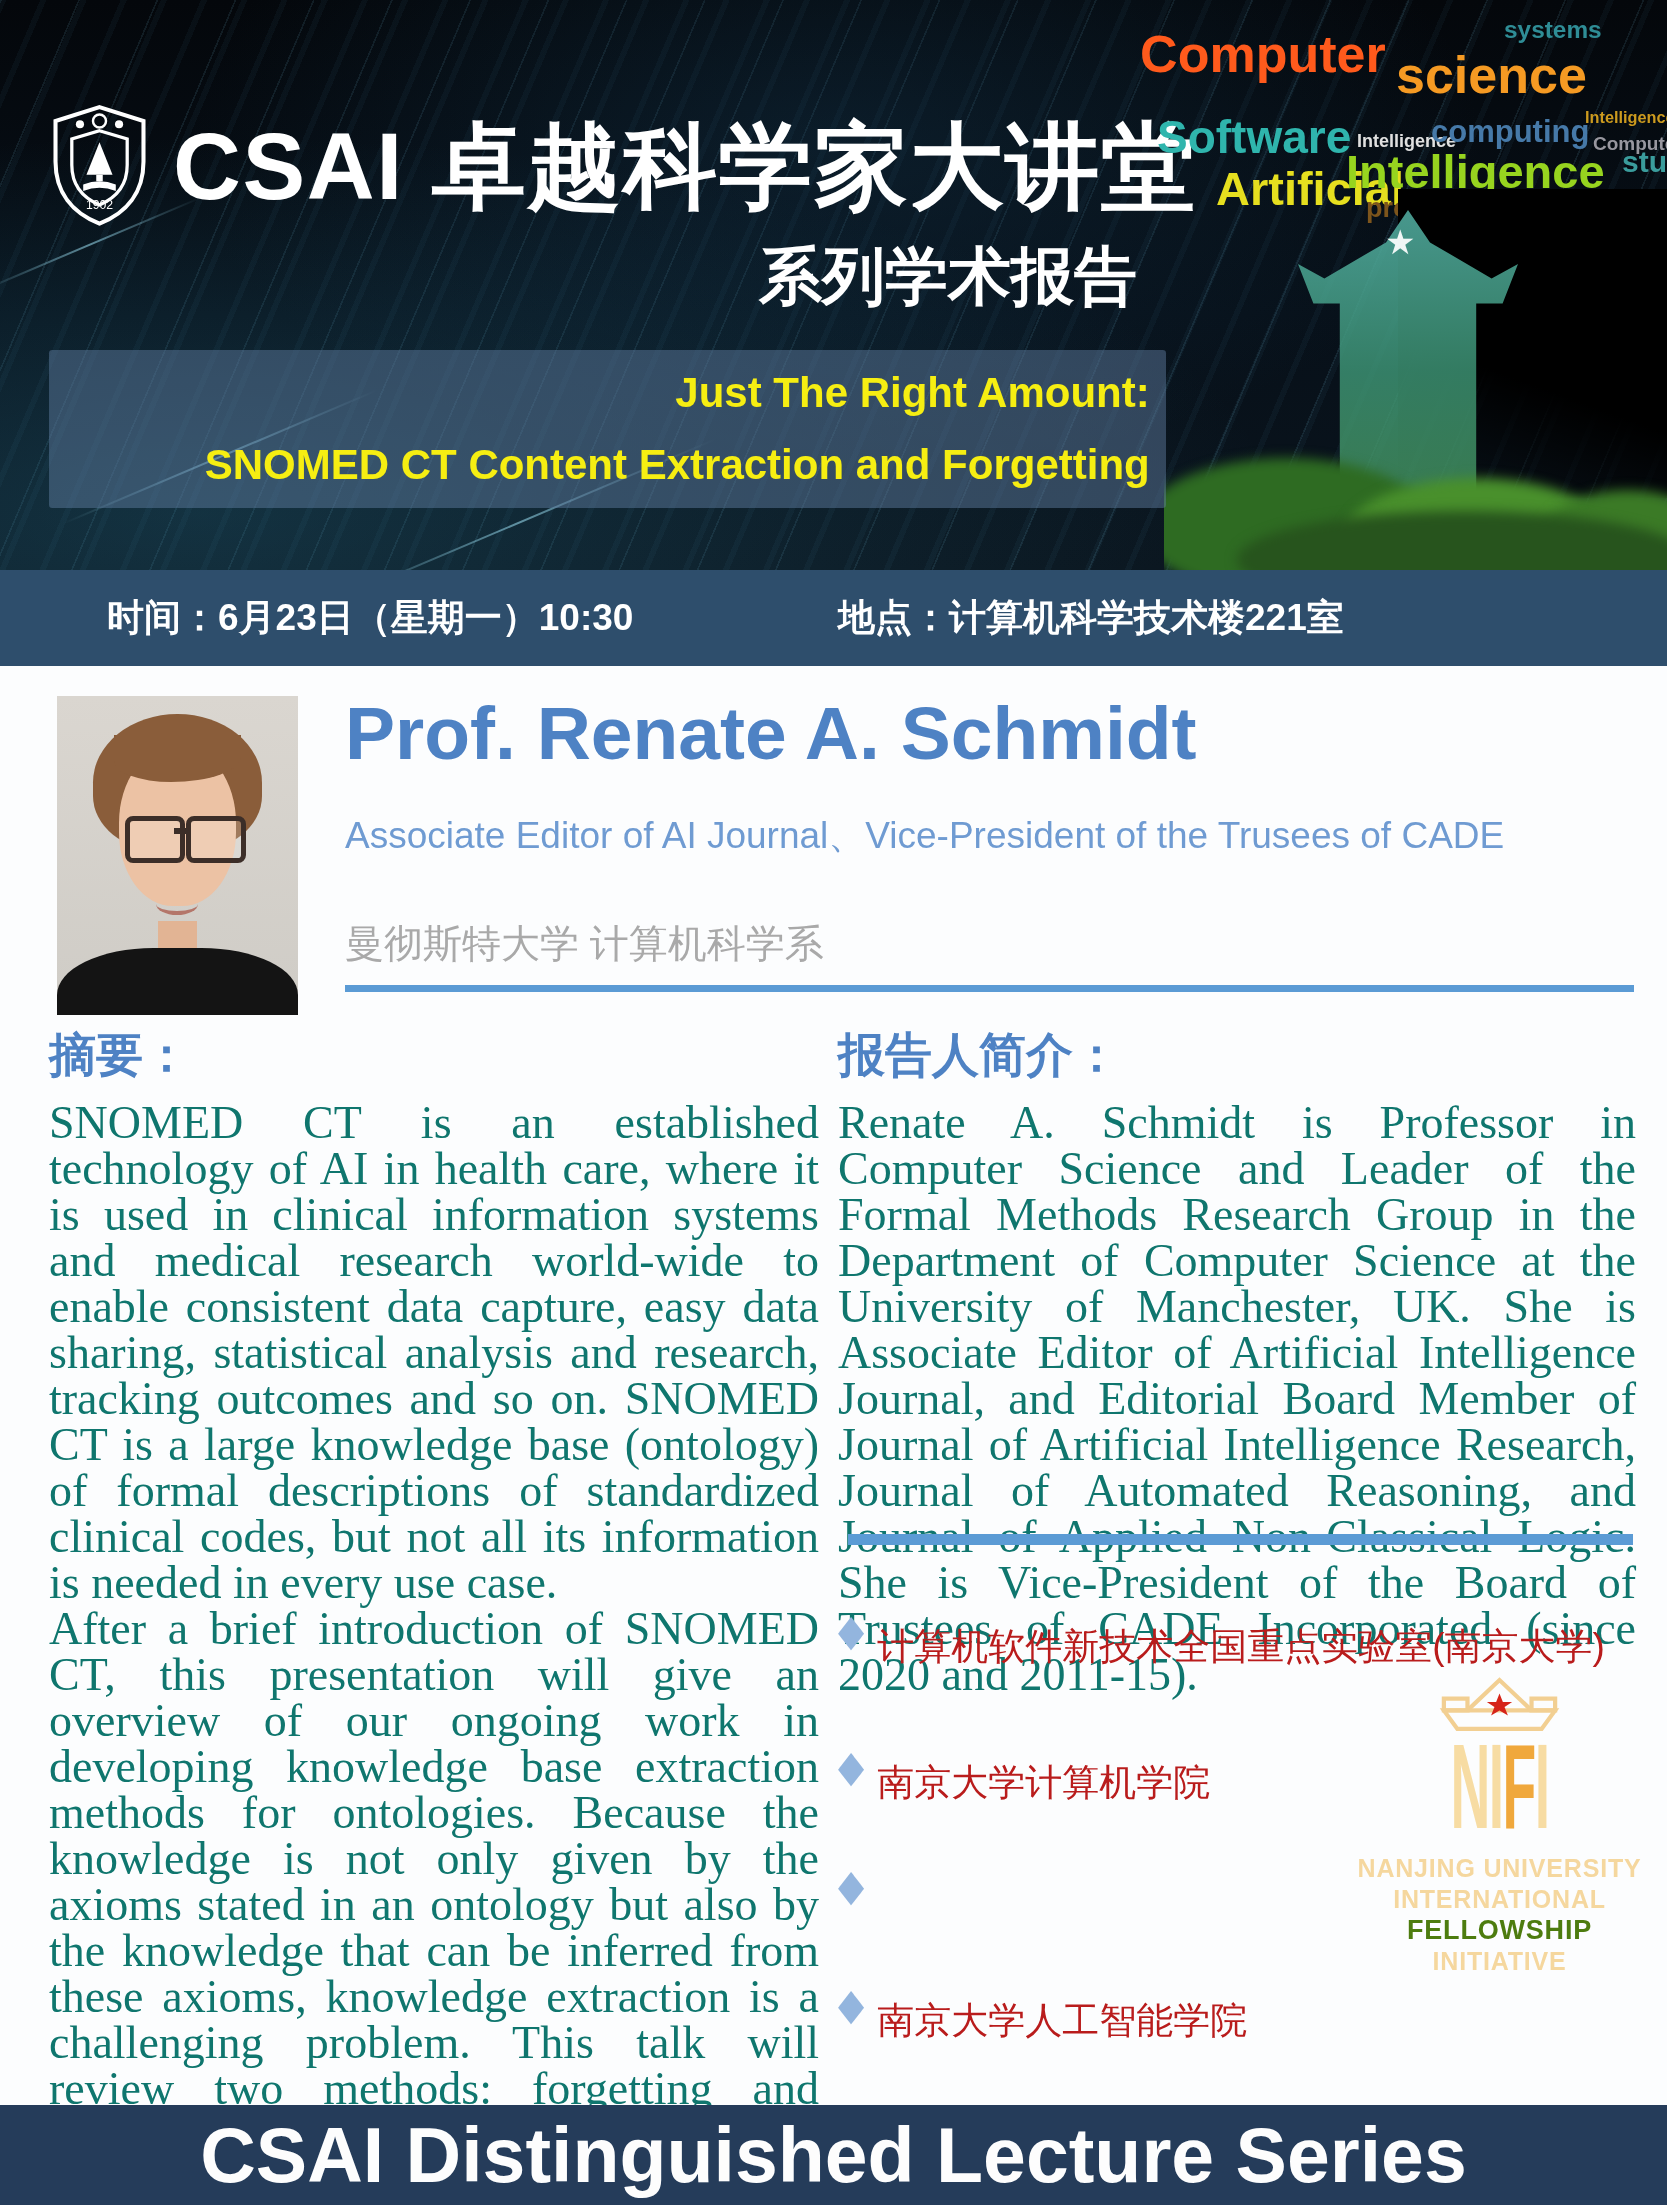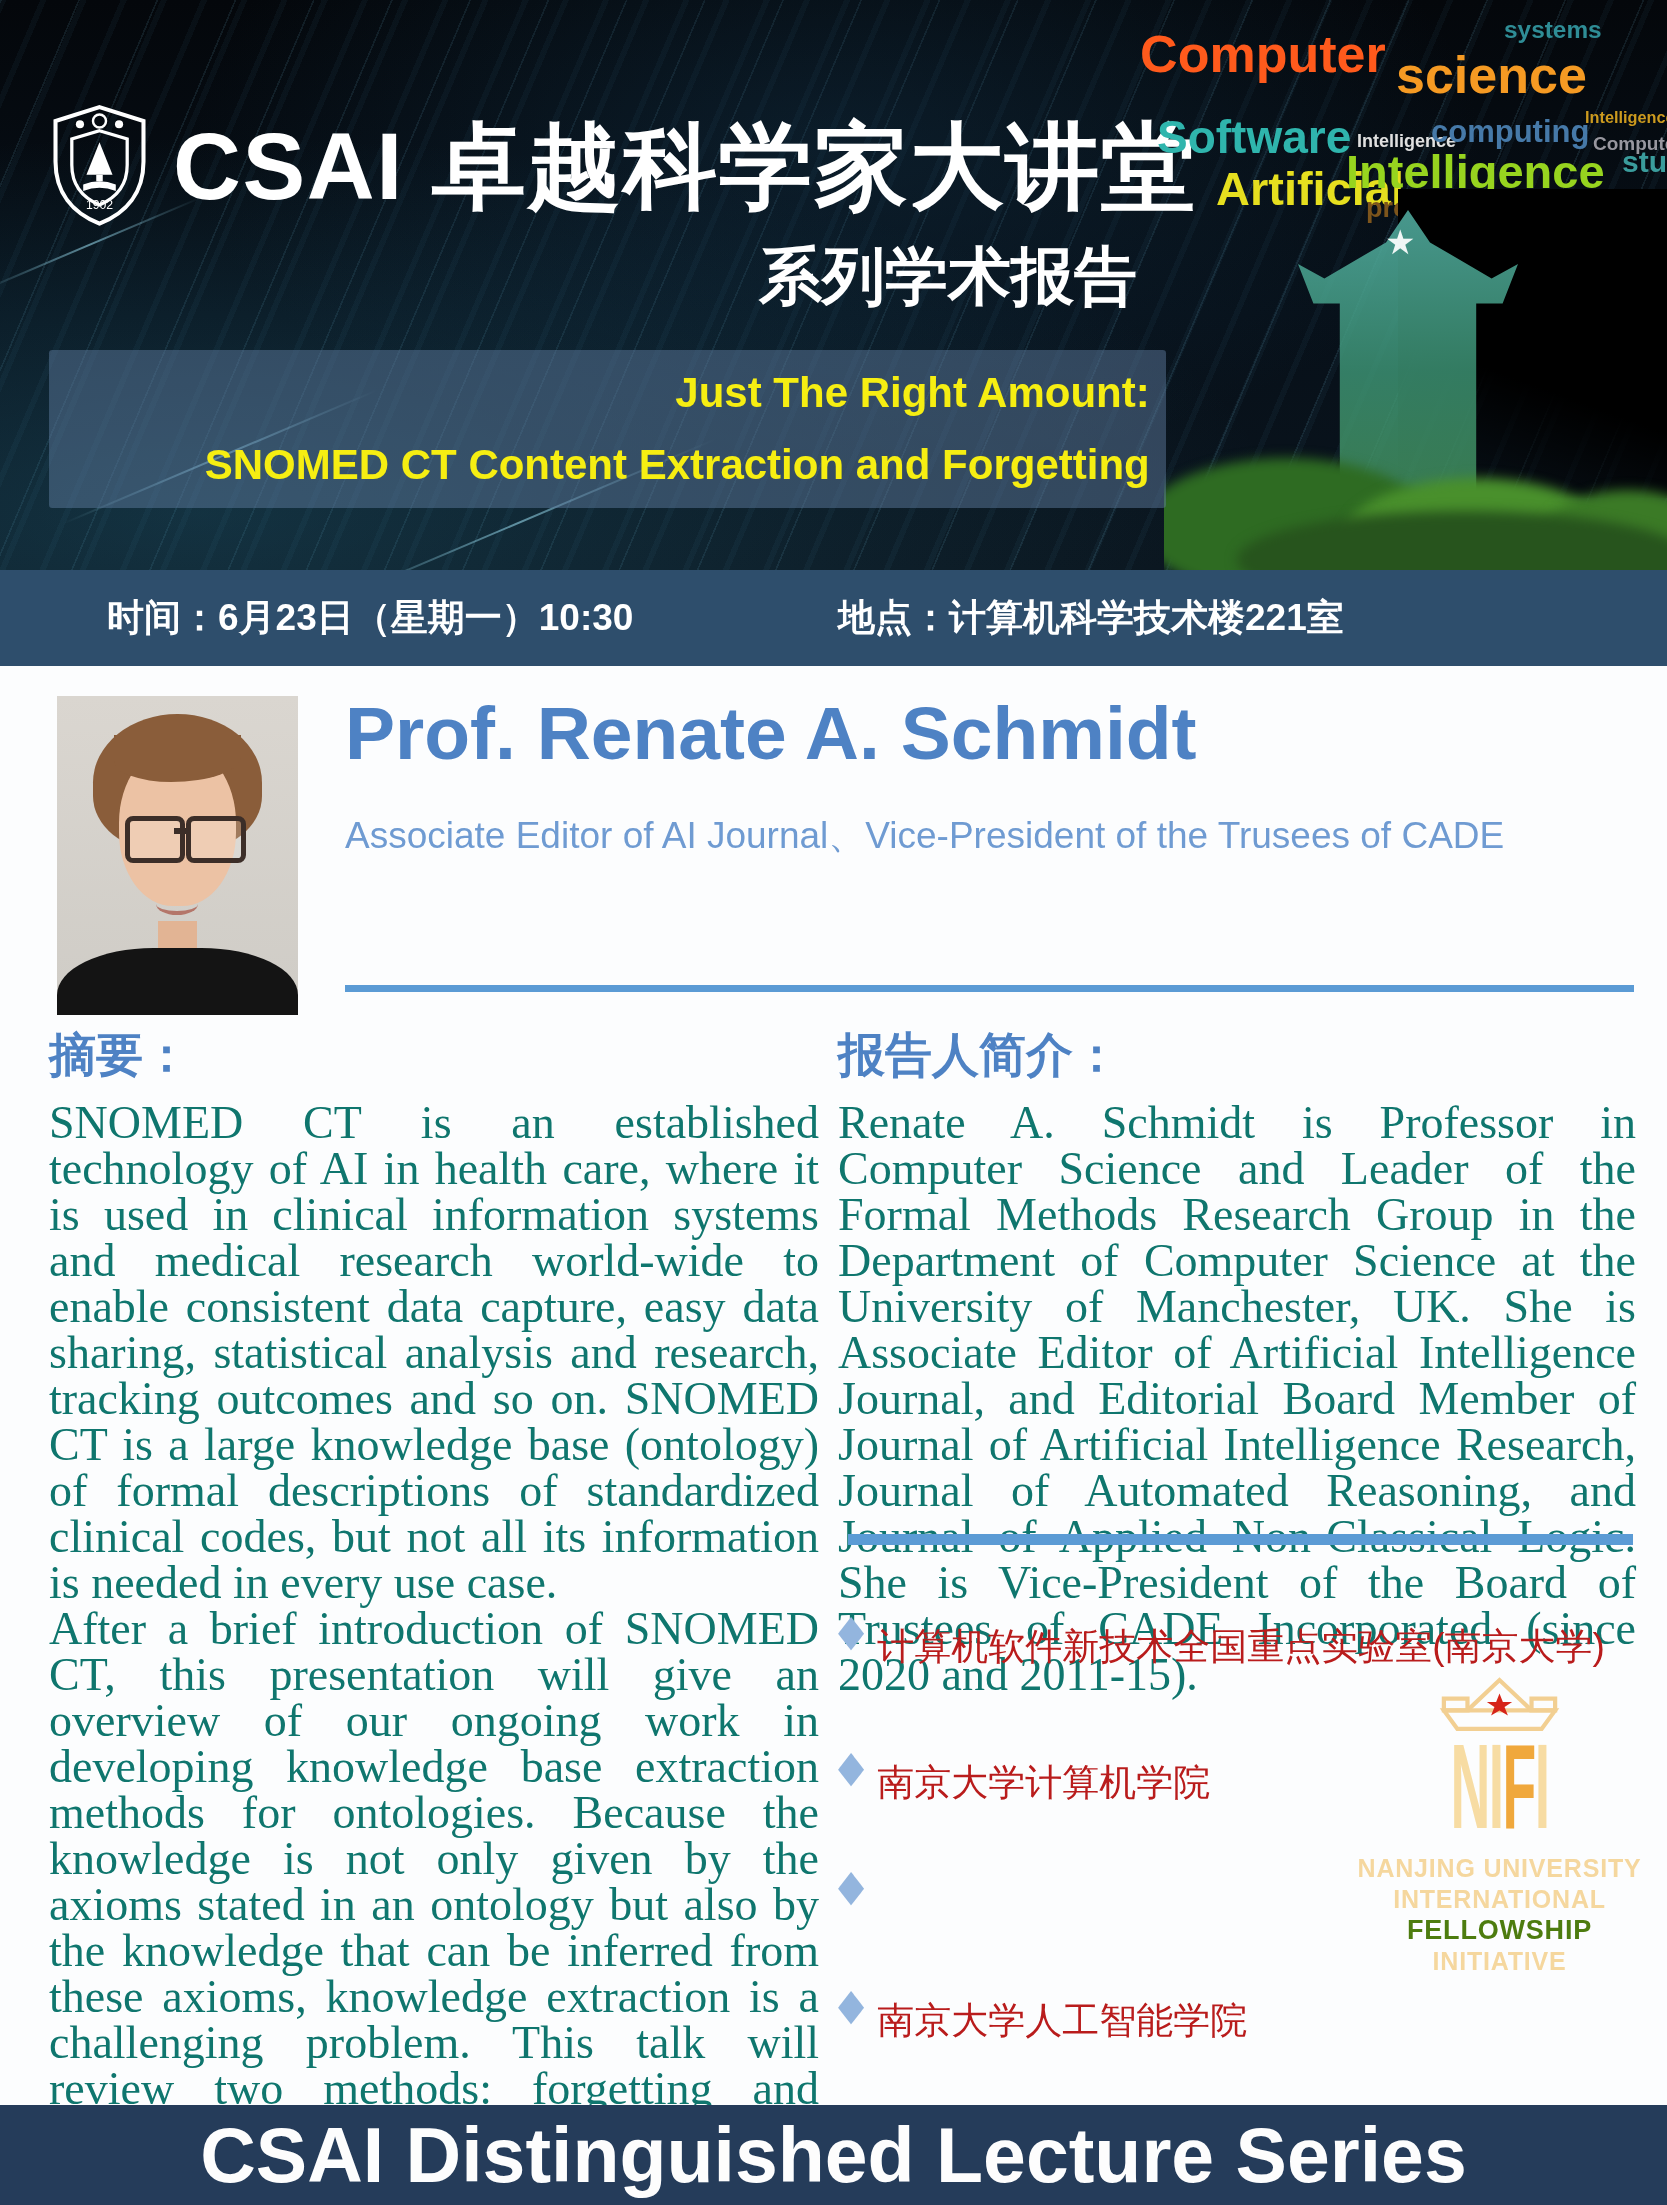--- a/index.html
+++ b/index.html
@@ -189,20 +189,21 @@
       <div class="p-glass p-gl"></div>
       <div class="p-glass p-gr"></div>
       <div class="p-bridge"></div>
       <div class="p-smile"></div>
       <div class="p-neck"></div>
       <div class="p-body"></div>
     </div>
 
     <div class="speaker-name">Prof. Renate A. Schmidt</div>
     <div class="speaker-role">Associate Editor of AI Journal、Vice-President of the Trusees of CADE</div>
+    <div class="speaker-affil">曼彻斯特大学 计算机科学系</div>
     <div class="rule-1"></div>
 
     <div class="abstract-col">
       <h2 class="col-heading">摘要：</h2>
       <p class="serif-text">SNOMED CT is an established technology of AI in health care, where it is used in clinical information systems and medical research world-wide to enable consistent data capture, easy data sharing, statistical analysis and research, tracking outcomes and so on. SNOMED CT is a large knowledge base (ontology) of formal descriptions of standardized clinical codes, but not all its information is needed in every use case.</p>
       <p class="serif-text">After a brief introduction of SNOMED CT, this presentation will give an overview of our ongoing work in developing knowledge base extraction methods for ontologies.  Because the knowledge is not only given by the axioms stated in an ontology but also by the knowledge that can be inferred from these axioms, knowledge extraction is a challenging problem.  This talk will review two methods: forgetting and subontology extraction, a new bespoke technique for producing concise subontologies of SNOMED CT, their key properties, use cases and successful results.  The talk will give an overview of this research spanning several years, focusing on key ideas, findings, practical challenges encountered and current applications.</p>
     </div>
 
     <div class="bio-col">
       <h2 class="col-heading">报告人简介：</h2>

